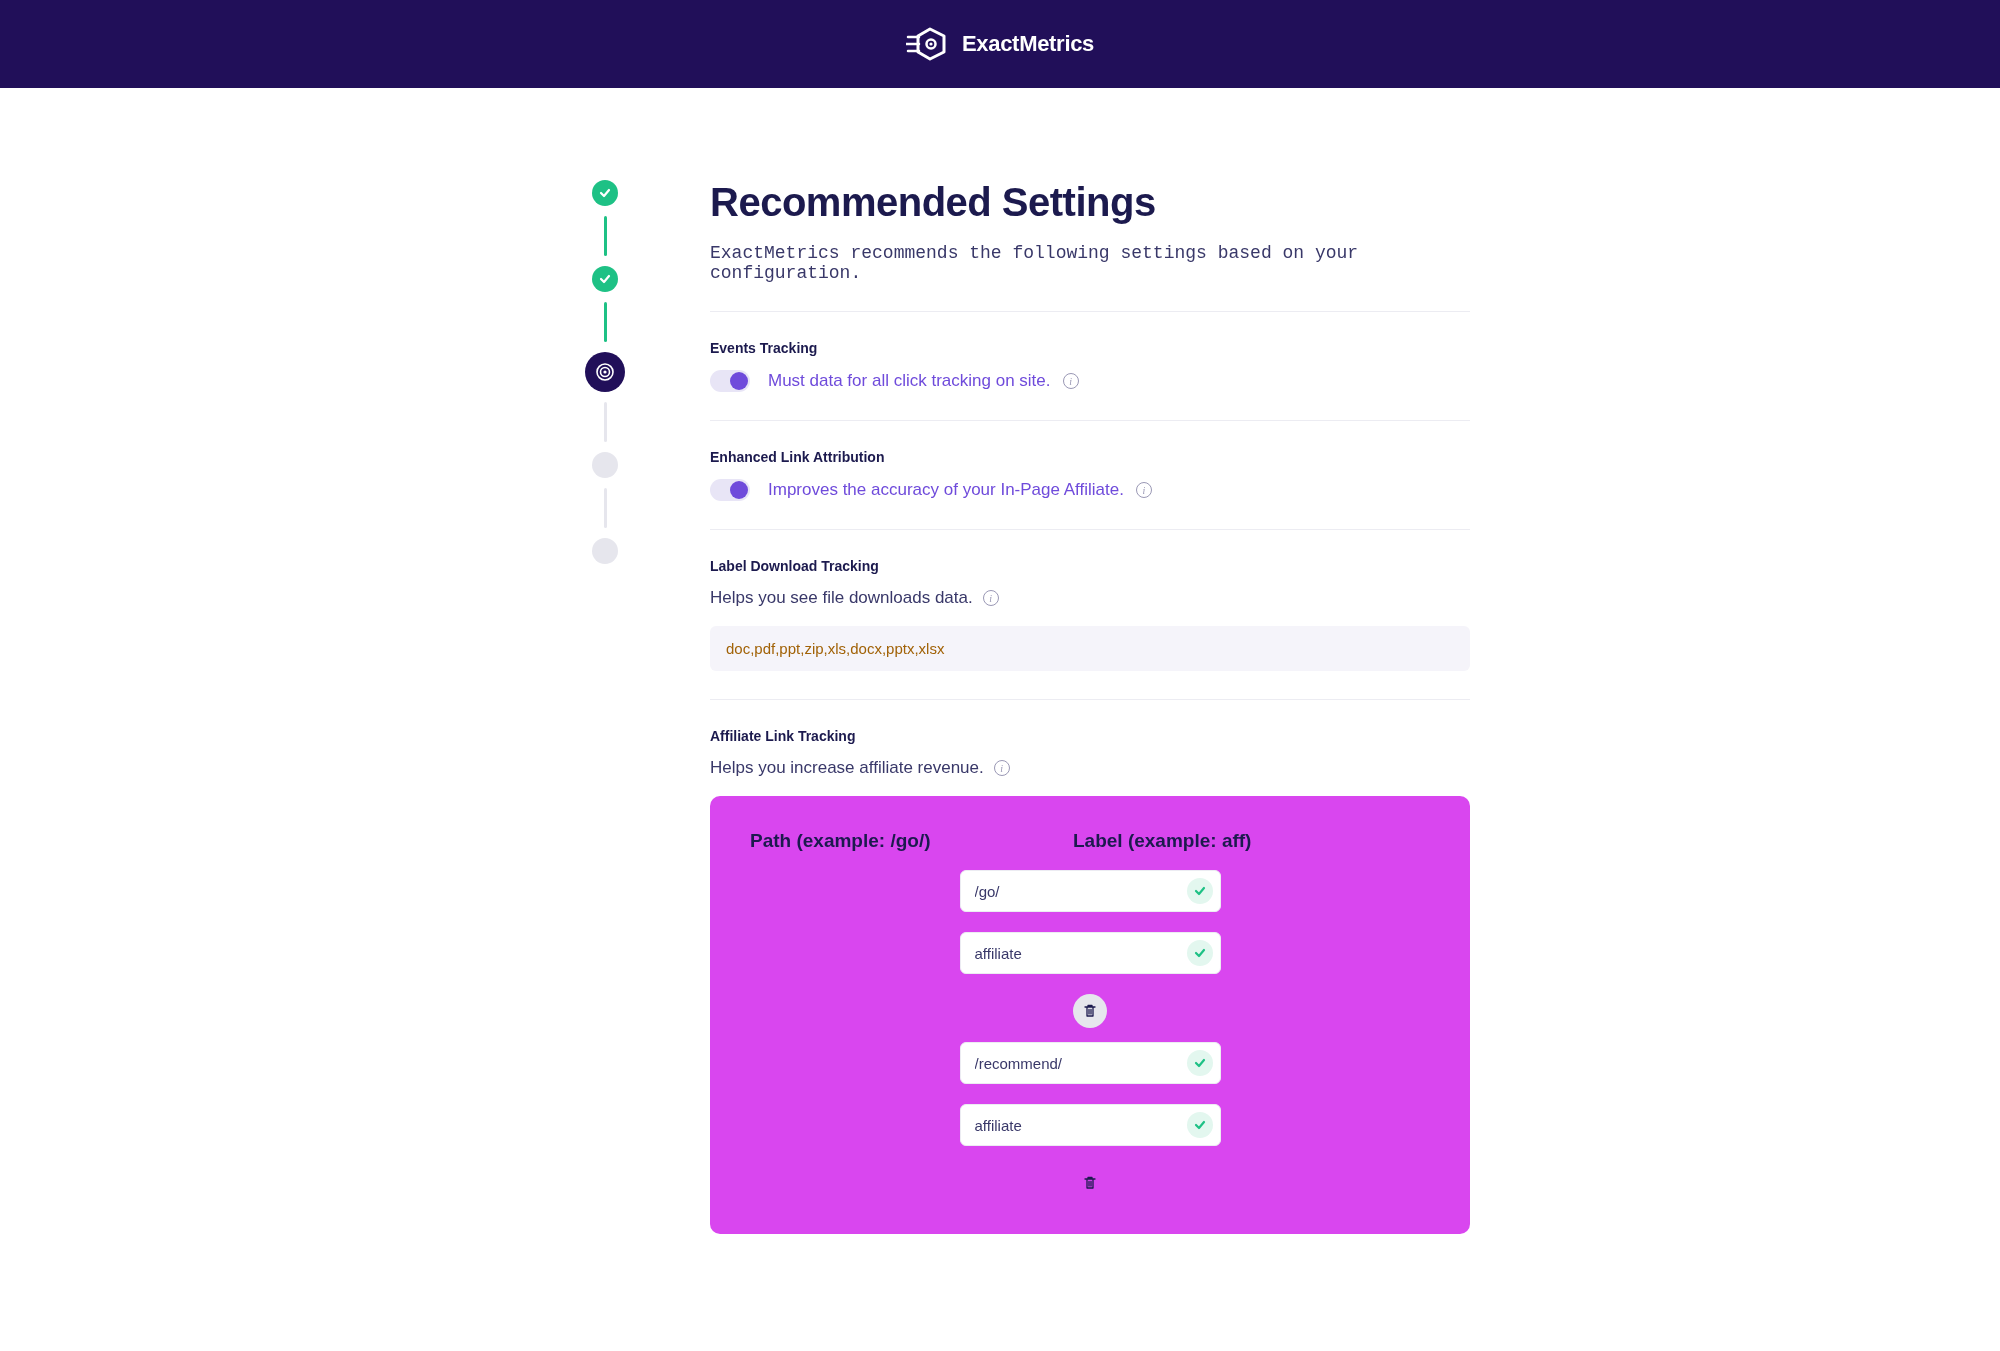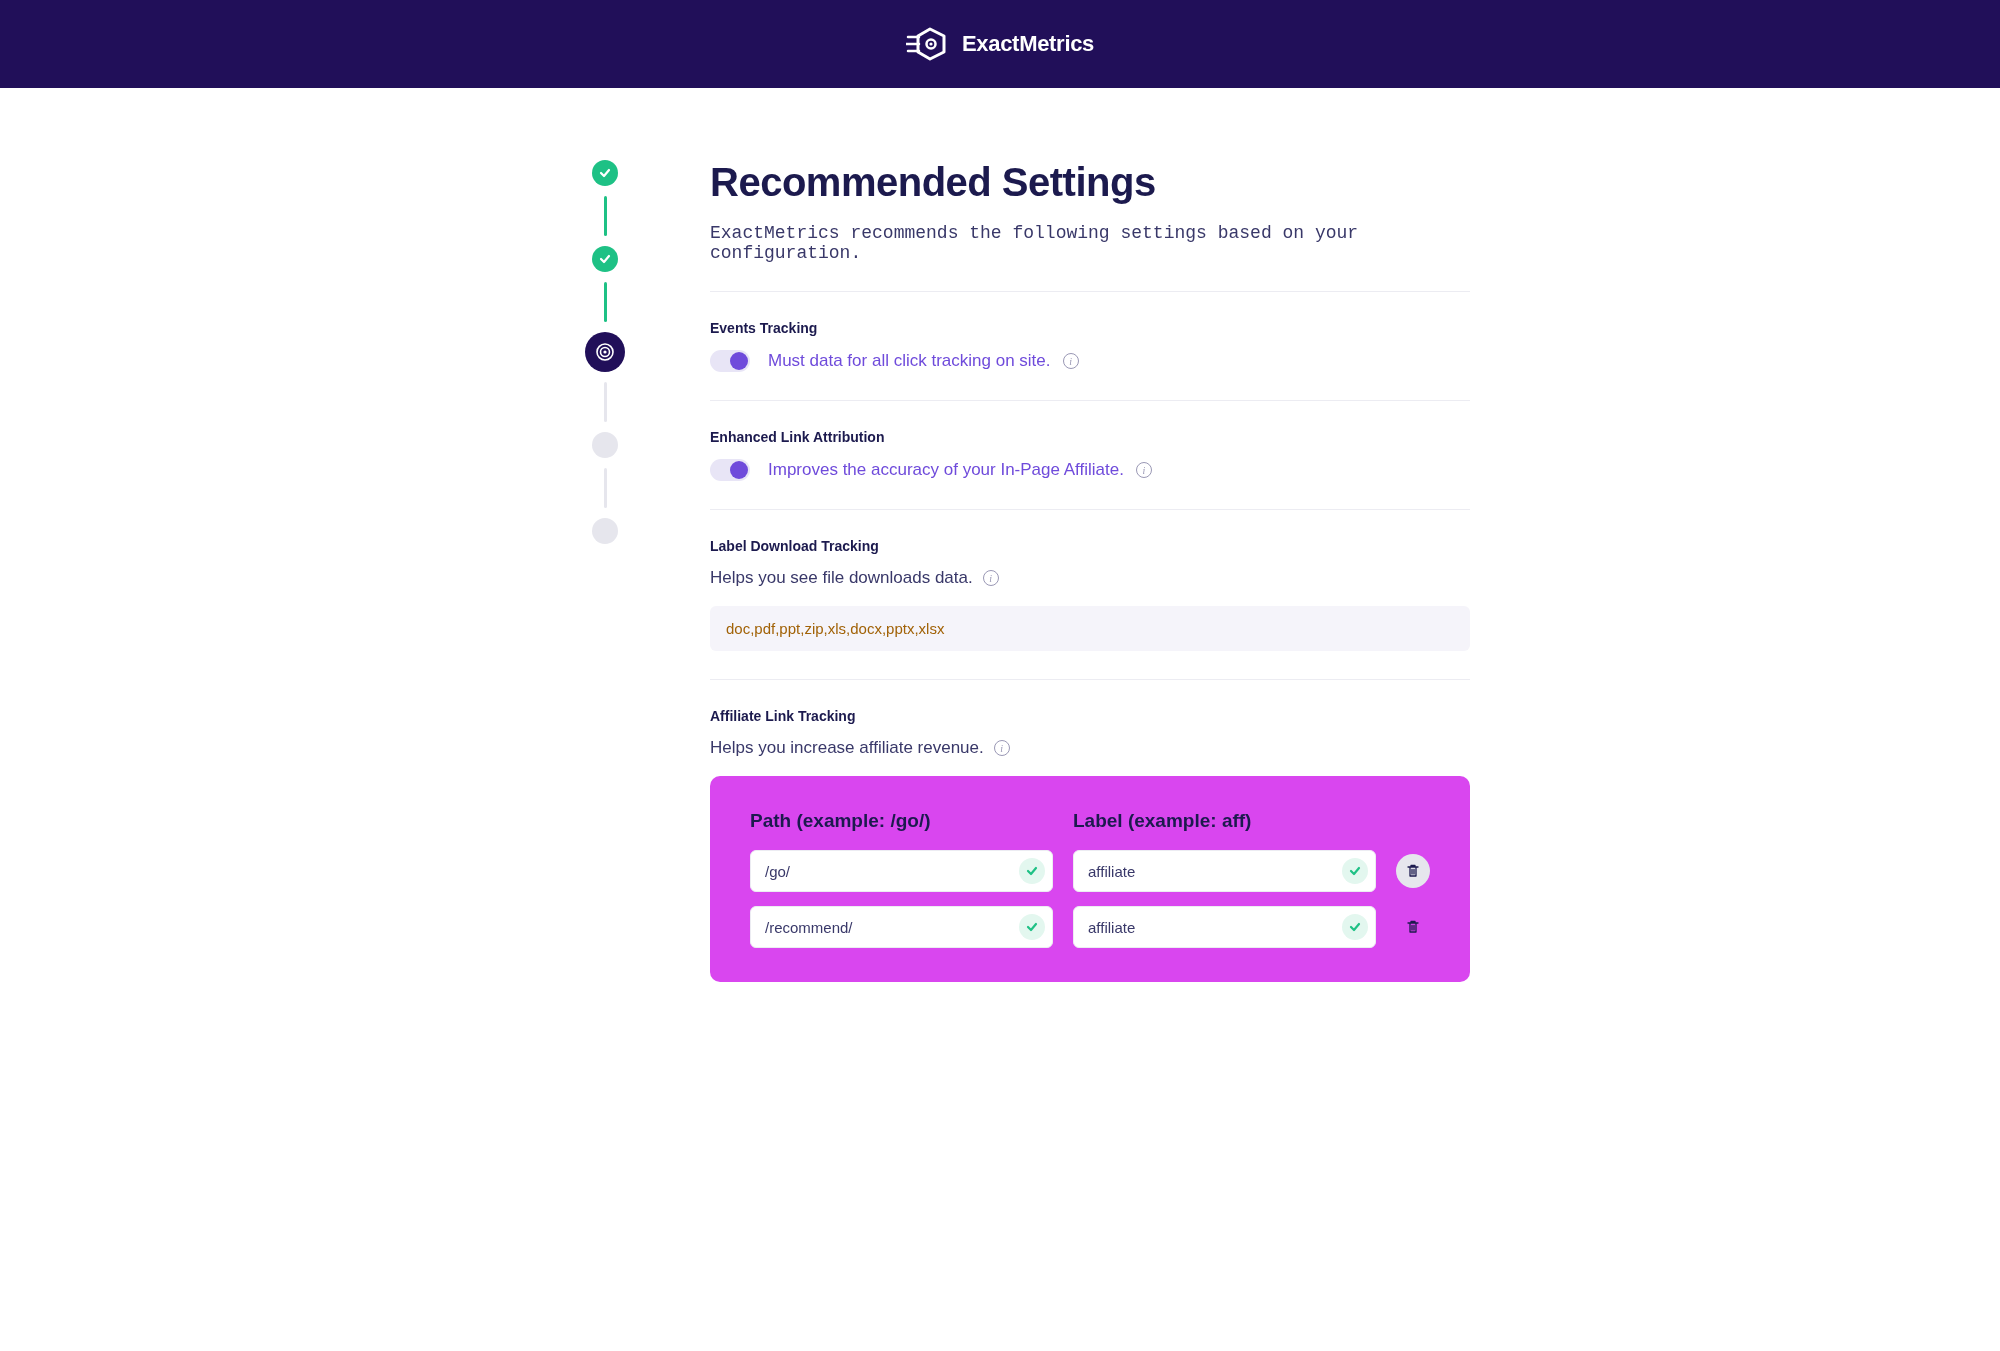--- a/index.html
+++ b/index.html
@@ -22,21 +22,21 @@
   }
   .brand-text {
     color: #ffffff;
     font-size: 22px;
     font-weight: 600;
     letter-spacing: -0.3px;
   }
   .page-wrap {
     display: flex;
     justify-content: center;
-    padding-top: 72px;
+    padding-top: 92px;
     gap: 30px;
   }
   .stepper {
     width: 150px;
     display: flex;
     flex-direction: column;
     align-items: center;
     padding-top: 0;
   }
   .step-circle {
@@ -165,20 +165,21 @@
     font-weight: 700;
     color: #1c1a4e;
     flex: 1;
   }
   .aff-spacer { width: 34px; }
   .aff-row {
     display: flex;
     gap: 20px;
     margin-bottom: 14px;
     align-items: center;
+    flex-direction: column;
   }
   .aff-input-wrap {
     flex: 1;
     position: relative;
   }
   .aff-input {
     width: 100%;
     height: 42px;
     border: 1px solid #ececf2;
     border-radius: 6px;

